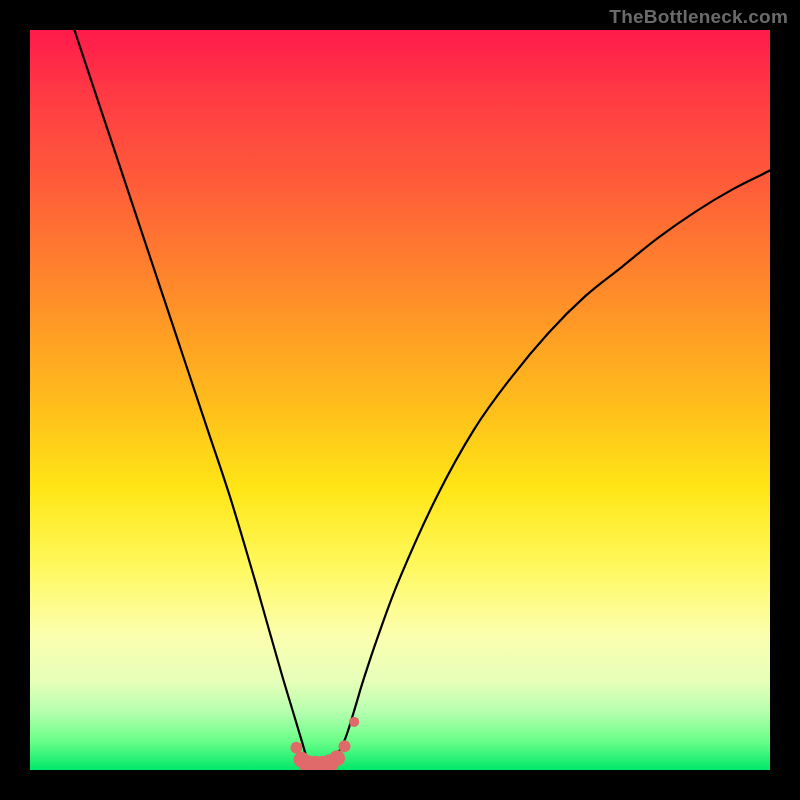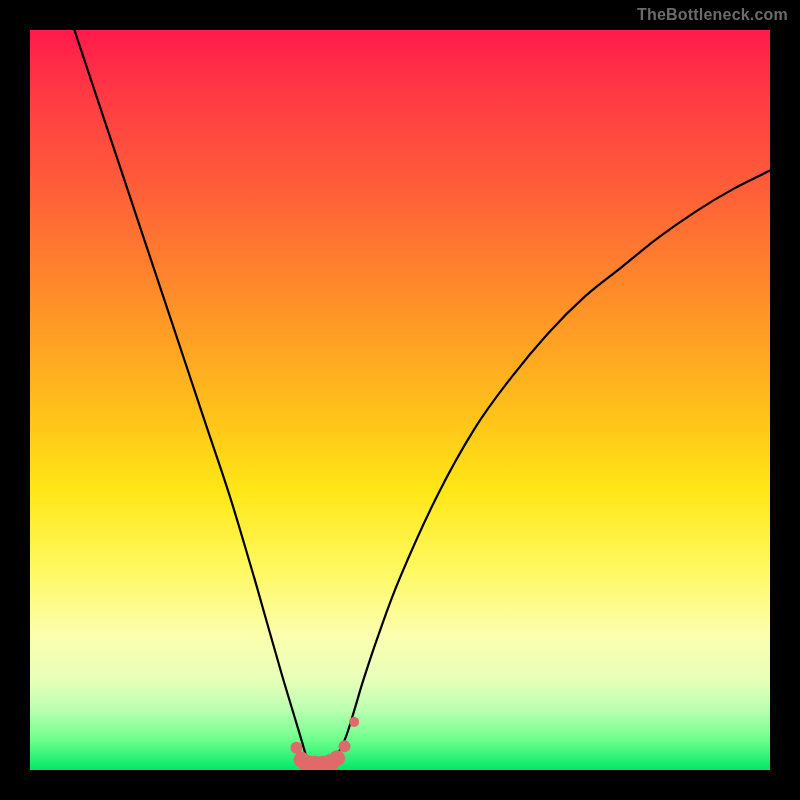--- a/index.html
+++ b/index.html
@@ -15,21 +15,21 @@
     position: relative;
     width: 800px;
     height: 800px;
     background: #000;
   }
   .watermark {
     position: absolute;
     top: 6px;
     right: 12px;
     color: #6a6a6a;
-    font-size: 16px;
+    font-size: 19px;
     font-weight: 600;
     letter-spacing: 0.2px;
     z-index: 10;
     user-select: none;
   }
   .plot-area {
     position: absolute;
     left: 30px;
     top: 30px;
     width: 740px;

